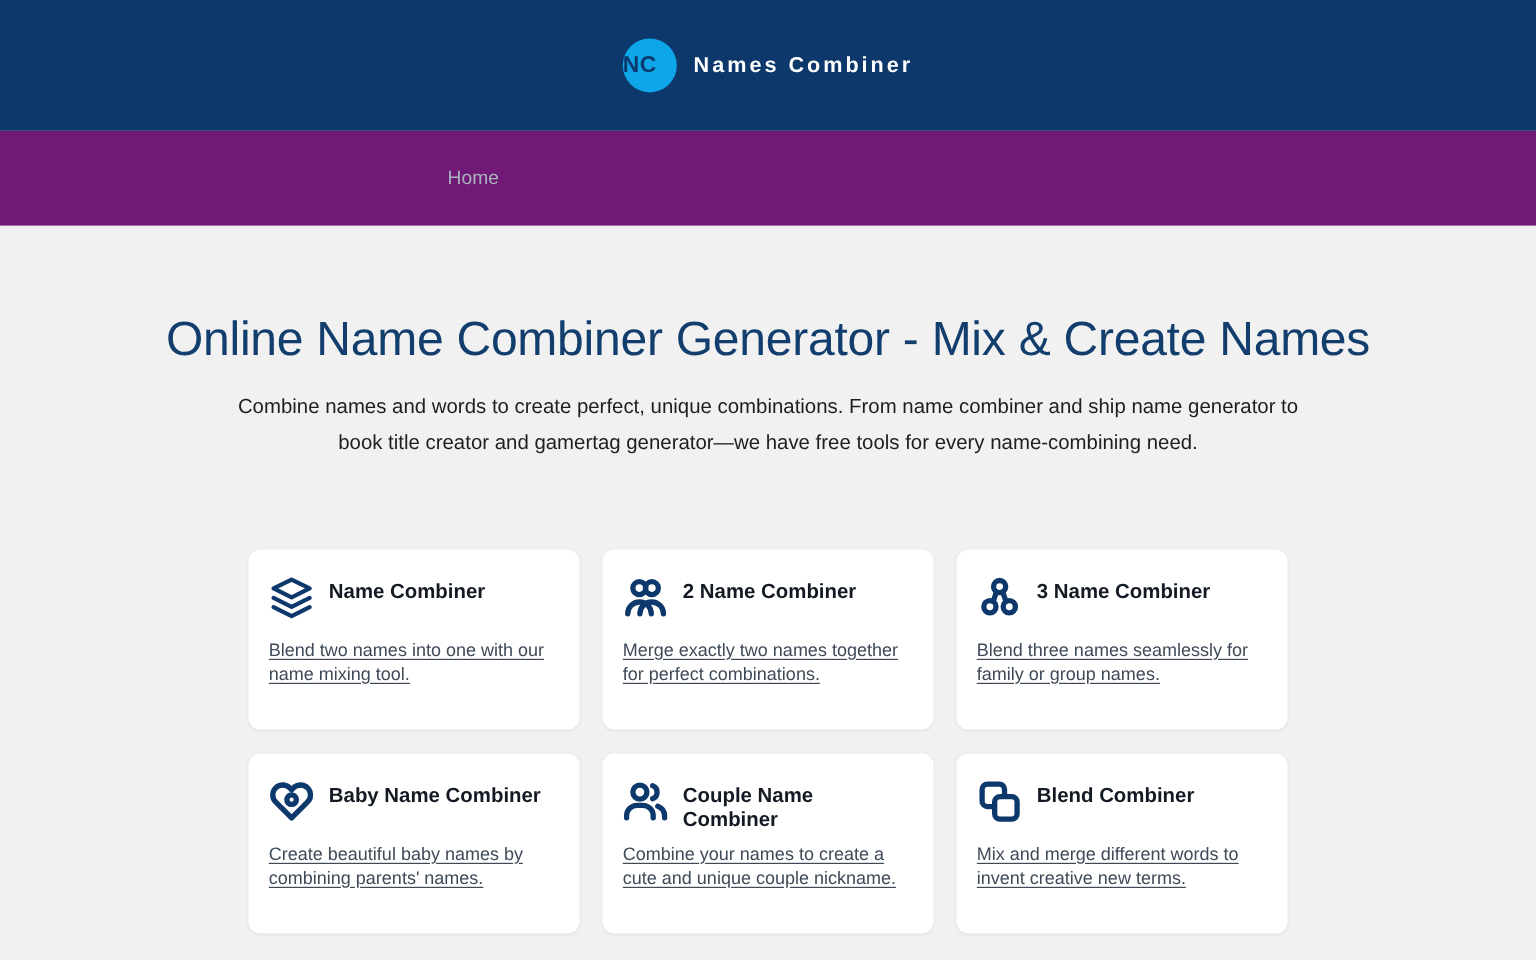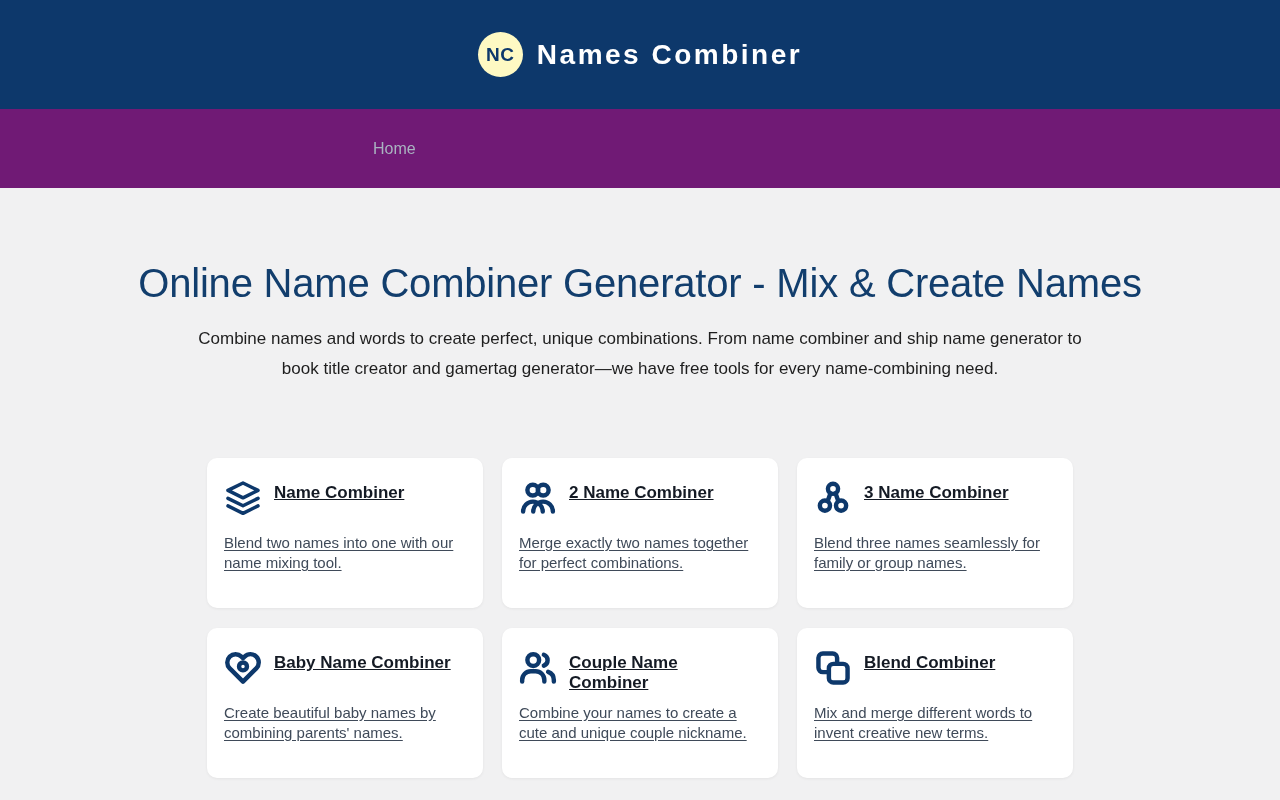--- a/index.html
+++ b/index.html
@@ -13,32 +13,32 @@
   .site-header {
     height: 109px;
     background: #0d386b;
     display: flex;
     align-items: center;
     justify-content: center;
   }
   .brand { display: flex; align-items: center; gap: 14px; }
   .logo-circle {
     width: 45px; height: 45px;
-    background: #fef9c3;
+    background: #0ea5e9;
     border-radius: 50%;
-    display: flex; align-items: center; justify-content: center;
+    display: flex; align-items: center; justify-content: flex-start;
     color: #0d386b;
     font-weight: 700;
     font-size: 19px;
     letter-spacing: 0.5px;
   }
   .brand-name {
     color: #ffffff;
     font-weight: 700;
-    font-size: 28px;
+    font-size: 18px;
     letter-spacing: 2.5px;
   }
   
   .site-nav {
     height: 79px;
     background: #701a75;
     display: flex;
     align-items: center;
     padding-left: 373px;
   }
@@ -87,21 +87,20 @@
     align-items: flex-start;
     gap: 9px;
     height: 55px;
   }
   .card-icon { width: 38px; height: 40px; flex: 0 0 38px; }
   .card-icon svg { width: 38px; height: 40px; display: block; }
   .card-title {
     font-size: 17px;
     font-weight: 700;
     color: #141a24;
-    text-decoration: underline;
     margin-top: 5px;
     margin-left: 3px;
   }
   .card-desc {
     margin-top: 14px;
     font-size: 15px;
     line-height: 20px;
     color: #3f4a59;
     text-decoration: underline;
     text-underline-offset: 2px;

